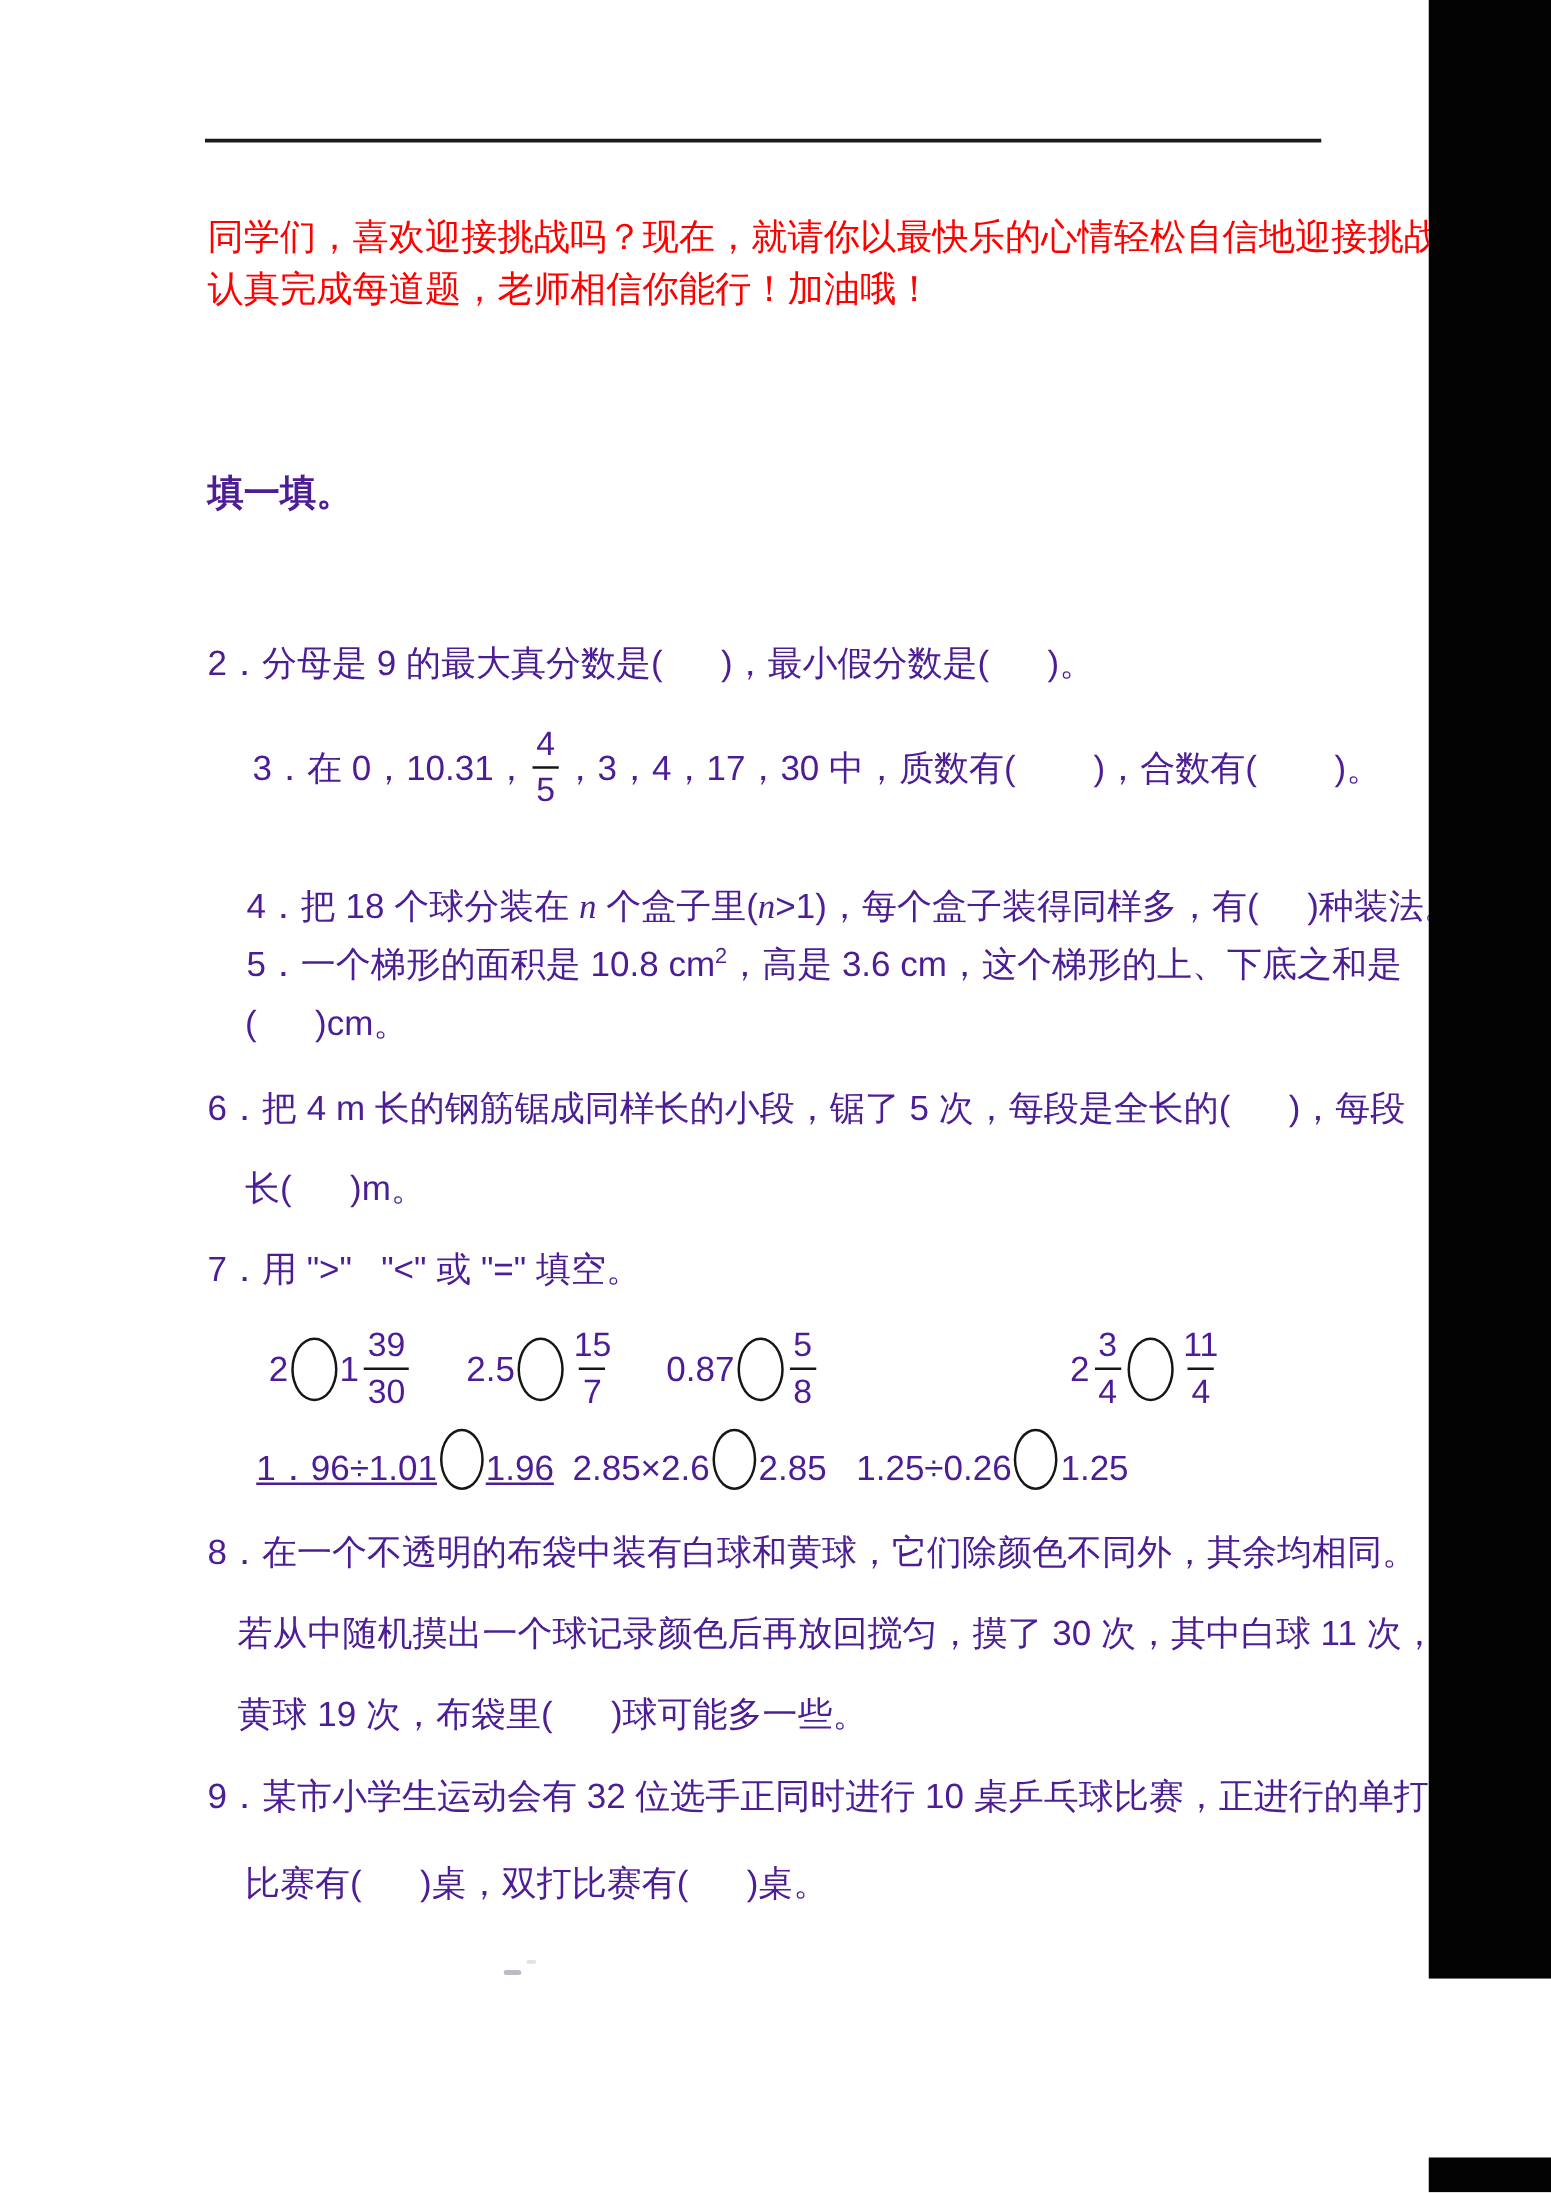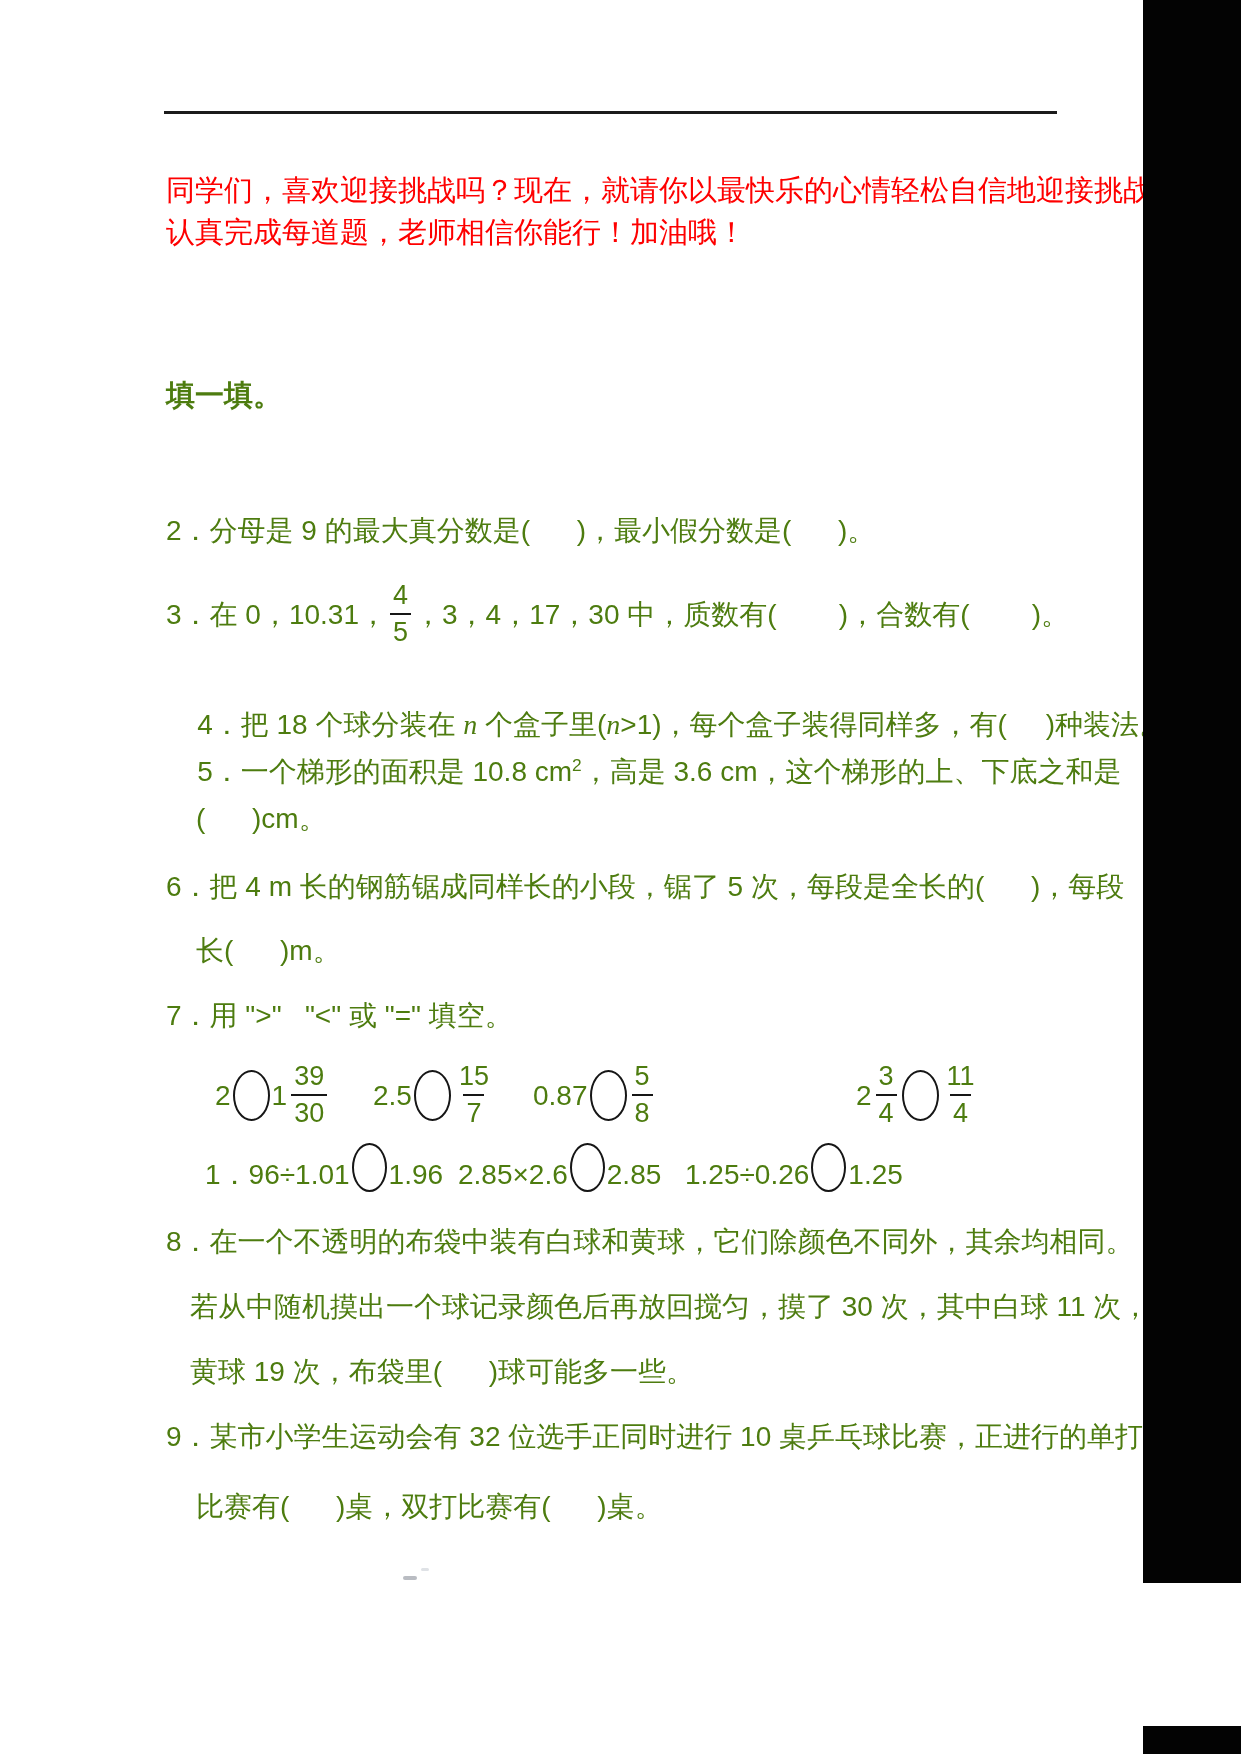--- a/index.html
+++ b/index.html
@@ -8,21 +8,21 @@
     width:1241px;height:1754px;
     background:#ffffff;
     overflow:hidden;
     font-family:"Liberation Sans","DejaVu Sans",sans-serif;
     color:#121212;
   }
   .divider{position:absolute;left:164px;top:111px;width:893px;height:3px;background:#1b1b1b;}
   .line{
     position:absolute;left:166px;
     font-size:28px;line-height:33px;
-    white-space:pre;color:#4d7c0f;
+    white-space:pre;color:#4c1d95;
   }
   .red{color:#fe0000;font-size:29px;}
   .heading{font-weight:700;font-size:29px;}
   .indent{left:196px;}
   .flexline{display:flex;align-items:center;}
   .frac{
     display:inline-flex;flex-direction:column;align-items:center;
     line-height:1;font-size:27px;margin:0 3px;vertical-align:middle;
   }
   .frac .num{padding:0 3px 4px;}
@@ -52,21 +52,21 @@
   <div class="divider"></div>
 
   <div class="line red" style="top:174px;">同学们，喜欢迎接挑战吗？现在，就请你以最快乐的心情轻松自信地迎接挑战，</div>
   <div class="line red" style="top:216px;">认真完成每道题，老师相信你能行！加油哦！</div>
 
   <div class="line heading" style="top:379px;">填一填。</div>
 
 
   <div class="line" style="top:514px;">2．分母是 9 的最大真分数是(      )，最小假分数是(      )。</div>
 
-  <div class="line flexline" style="top:576px;height:76px;">
+  <div class="line flexline" style="top:576px;height:76px;margin-left:36px;">
     <span class="op">3．在 0，10.31，</span>
     <span class="frac">
       <span class="num">4</span>
       <span class="den">5</span>
     </span>
     <span class="op">，3，4，17，30 中，质数有(        )，合数有(        )。</span>
   </div>
 
   <div class="line" style="top:675px;">
     <span class="op">4．把 18 个球分装在 </span><span class="op var-italic">n</span><span class="op"> 个盒子里(</span><span class="op var-italic">n</span><span class="op">&gt;1)，每个盒子装得同样多，有(     )种装法。</span>
@@ -116,21 +116,21 @@
       <span class="num">3</span>
       <span class="den">4</span>
     </span>
     <span class="circle"></span>
     <span class="frac">
       <span class="num">11</span>
       <span class="den">4</span>
     </span>
   </div>
 
-  <div class="line flexline" style="top:1148px;left:205px;height:52px;">
+  <div class="line flexline" style="top:1148px;left:205px;height:52px;text-decoration:underline;">
     <span class="op">1．96÷1.01</span>
     <span class="circle circle2"></span>
     <span class="op">1.96</span>
   </div>
   <div class="line flexline" style="top:1148px;left:458px;height:52px;">
     <span class="op">2.85×2.6</span>
     <span class="circle circle2"></span>
     <span class="op">2.85</span>
   </div>
   <div class="line flexline" style="top:1148px;left:685px;height:52px;">

